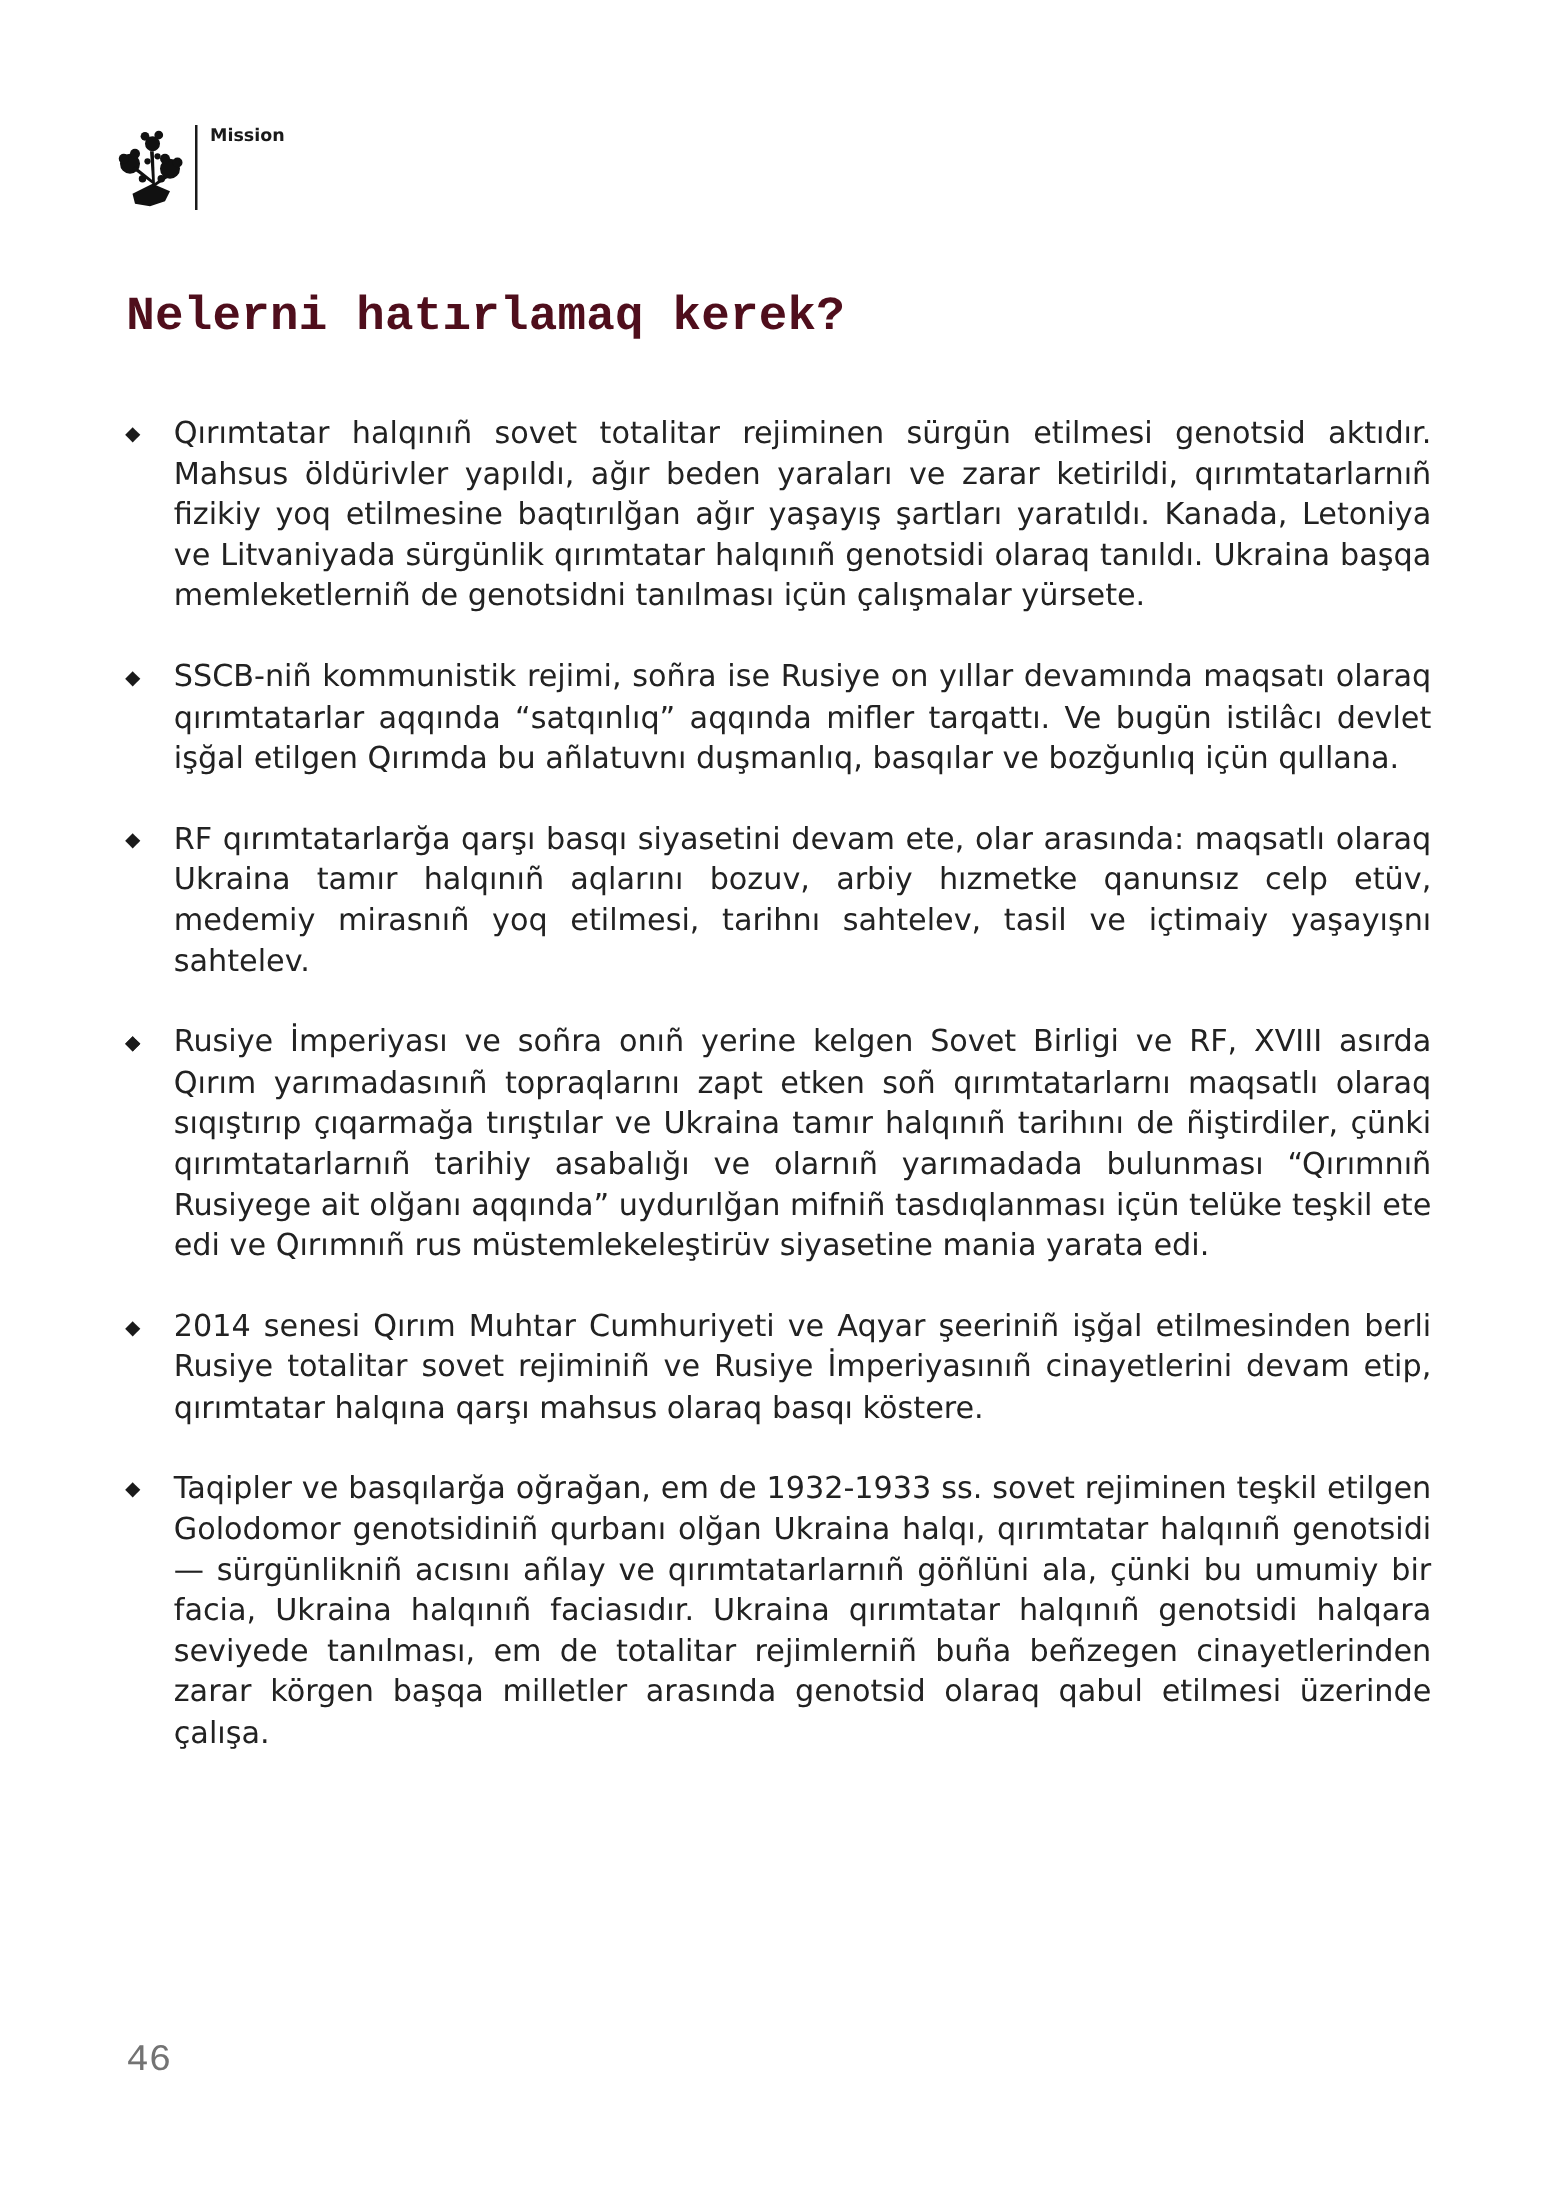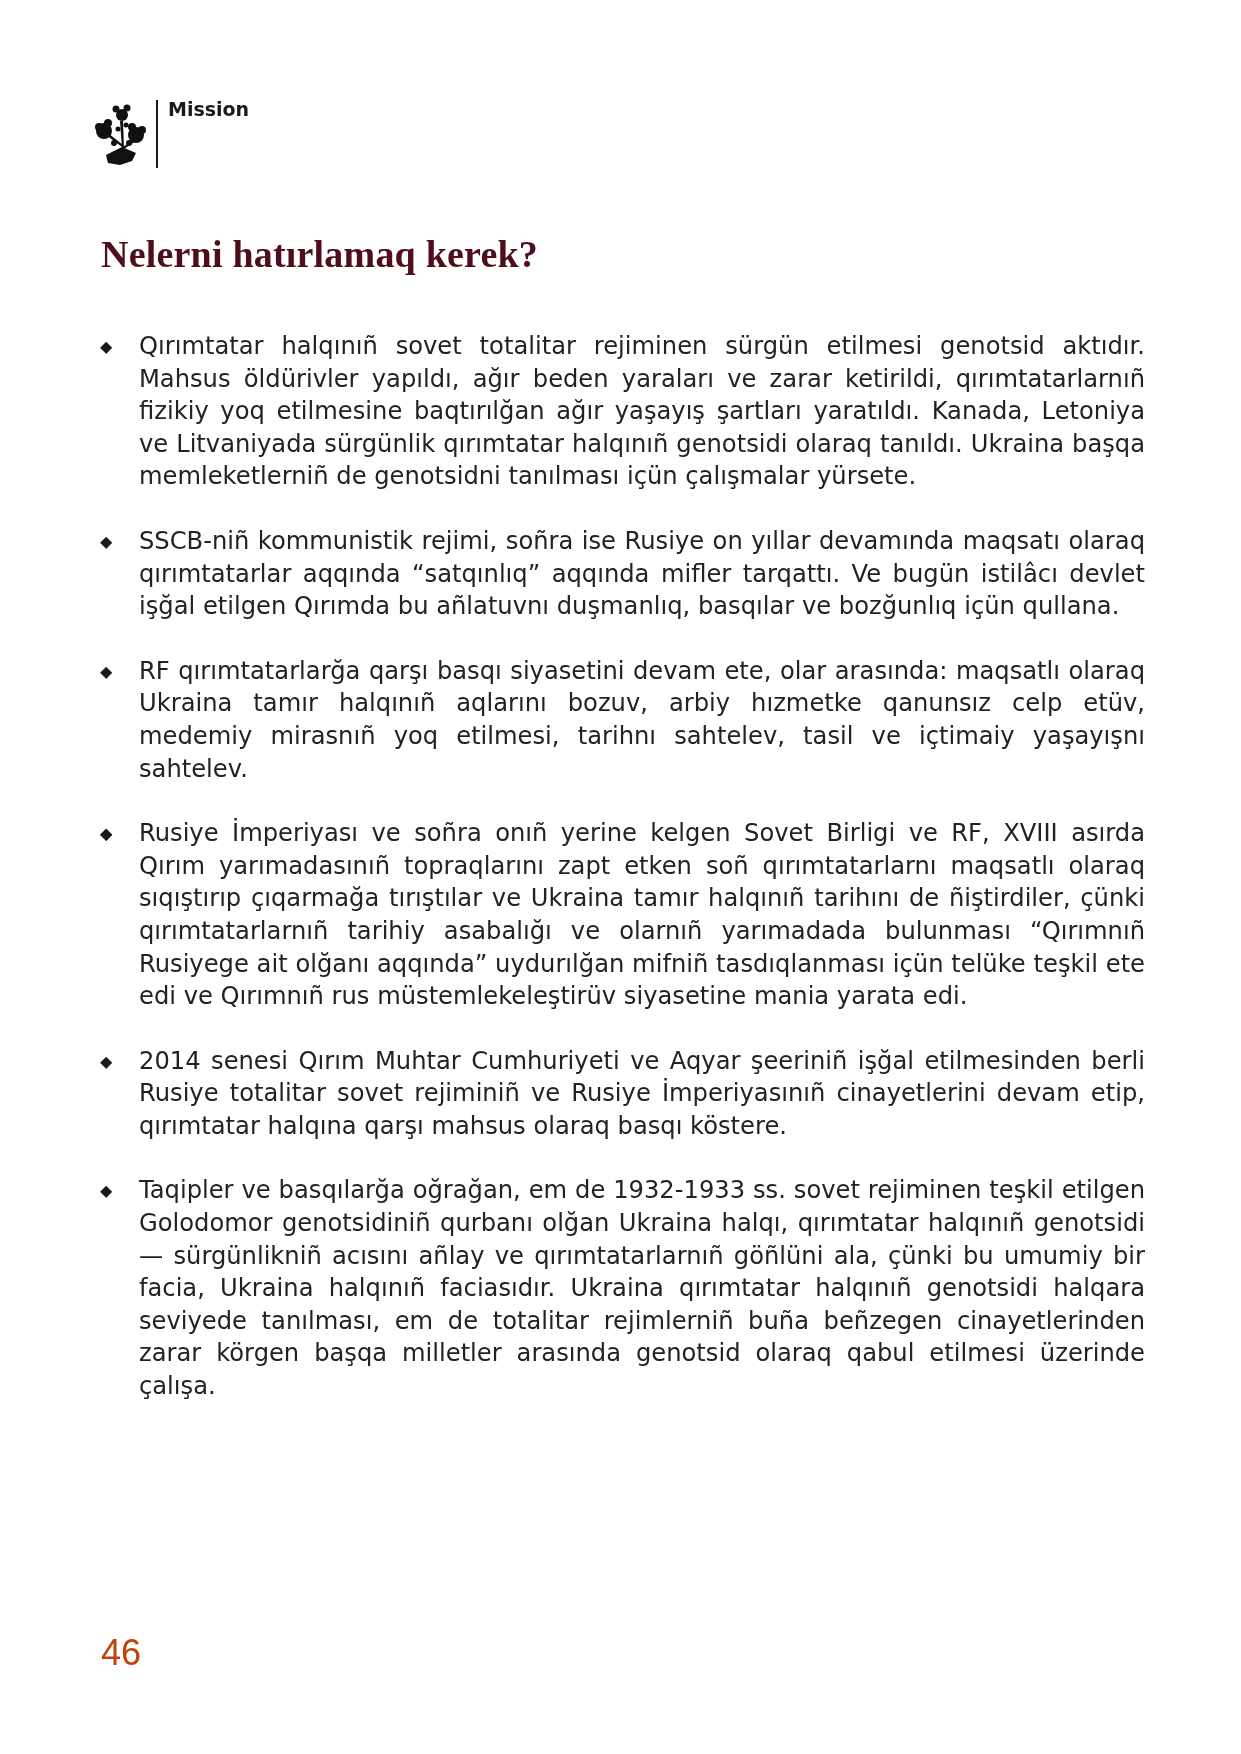--- a/index.html
+++ b/index.html
@@ -1,25 +1,25 @@
 <!DOCTYPE html>
 <html><head>
   <meta charset="utf-8">
   <style>
     html, body { margin: 0; padding: 0; background: #ffffff; }
     body { width: 1241px; height: 1754px; position: relative; overflow: hidden; font-family: "DejaVu Sans", sans-serif; color: #1e1e1e; }
     .header { position: absolute; left: 92px; top: 93px; display: flex; align-items: flex-start; }
     .logo { width: 58px; height: 70px; margin-top: 6px; }
     .divider { width: 2px; height: 68px; background: #1a1a1a; margin: 7px 10px 0 6px; }
-    .org { font-weight: bold; font-size: 19px; line-height: 25.5px; color: #1a1a1a; margin-top: 4px; }
-    .title { position: absolute; left: 101px; top: 232px; margin: 0; font-size: 38px; font-weight: bold; color: #4f0e1c; letter-spacing: 0.2px; font-family: Liberation Serif, serif; }
+    .org { font-weight: bold; font-size: 14px; line-height: 25.5px; color: #1a1a1a; margin-top: 4px; }
+    .title { position: absolute; left: 101px; top: 232px; margin: 0; font-size: 38px; font-weight: bold; color: #4f0e1c; letter-spacing: 0.2px; font-family: Liberation Mono, monospace; }
     .list { position: absolute; left: 100px; top: 330px; width: 1045px; margin: 0; padding: 0; list-style: none; }
     .item { position: relative; padding-left: 39px; font-size: 24.2px; line-height: 32.6px; text-align: justify; margin-bottom: 32px; color: #222; }
     .bullet { position: absolute; left: 0; top: 7px; font-size: 16px; line-height: 20px; color: #1a1a1a; }
-    .page-num { position: absolute; left: 101px; top: 1632px; font-size: 36px; color: #c2410c; font-family: Liberation Sans, sans-serif; }
+    .page-num { position: absolute; left: 101px; top: 1632px; font-size: 30px; color: #737373; font-family: Liberation Mono, monospace; }
   </style>
 </head>
 <body>
 
 <div class="header">
   <svg class="logo" viewBox="0 0 58 70">
     <g fill="#111">
       <path d="M14 56 L30 48 L44 54 L40 62 L28 66 L16 64 Z"></path>
       <circle cx="12" cy="32" r="8"></circle>
       <circle cx="7" cy="28" r="4"></circle>

